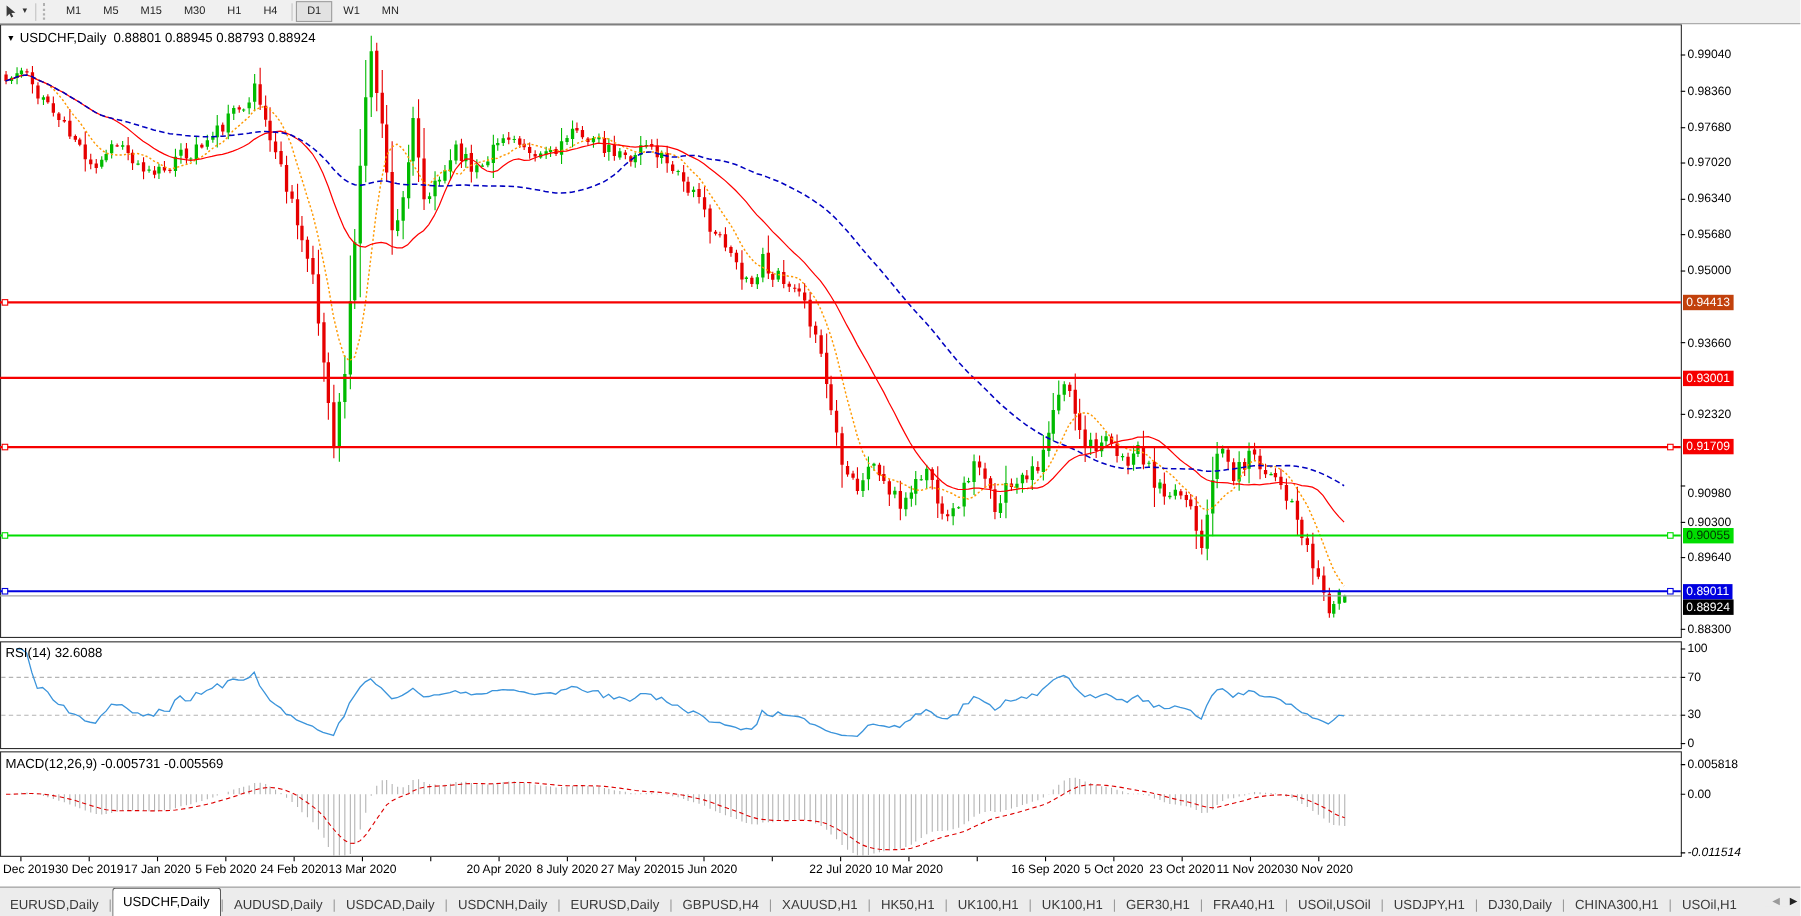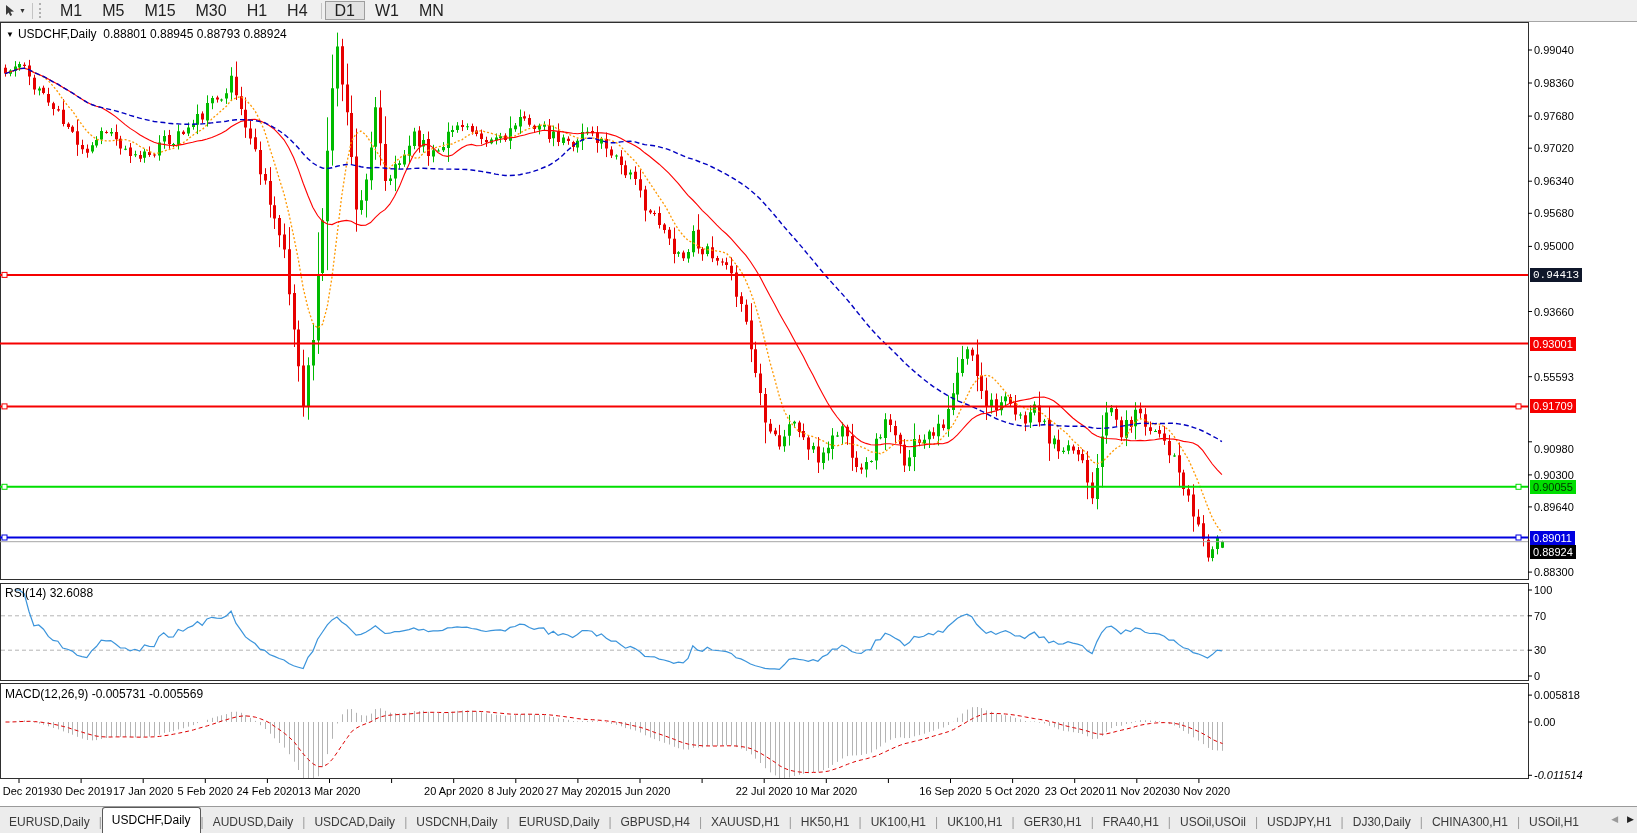--- a/index.html
+++ b/index.html
@@ -5,21 +5,21 @@
   html,body{margin:0;padding:0;background:#fff;}
   #app{position:relative;width:1637px;height:833px;overflow:hidden;background:#fff;
        font-family:"Liberation Sans",sans-serif;-webkit-font-smoothing:antialiased;}
   
   #toolbar{position:absolute;left:0;top:0;width:1637px;height:21px;background:#f0f0f0;
            border-bottom:1px solid #a6a6a6;display:flex;align-items:center;z-index:6;}
   .tb-icon{display:flex;align-items:center;height:17px;padding:0 3px;margin-left:1px;}
   .tb-caret{font-size:7px;color:#333;margin-left:2px;}
   .tb-sep{width:1px;height:16px;background:#c4c4c4;margin:0 3px;}
   .tb-grip{width:4px;height:15px;border-left:2px dotted #b0b0b0;margin:0 5px 0 3px;}
-  .tb-btn{height:17px;line-height:17px;padding:0 9px;font-size:16px;color:#222;border:1px solid transparent;}
+  .tb-btn{height:17px;line-height:17px;padding:0 9px;font-size:10px;color:#222;border:1px solid transparent;}
   .tb-btn.active{background:#e2e2e2;border:1px solid #9e9e9e;}
   
   .panel{position:absolute;left:0;background:#fff;border:1px solid #2f2f2f;box-sizing:border-box;}
   #panel-main{top:22px;width:1529px;height:558px;}
   #panel-rsi{top:583px;width:1529px;height:98px;}
   #panel-macd{top:683px;width:1529px;height:96px;}
   #chart-svg{position:absolute;left:0;top:0;z-index:2;pointer-events:none;}
   #labels{position:absolute;left:0;top:0;width:1637px;height:833px;z-index:3;pointer-events:none;}
   .ylab{position:absolute;left:1534px;font-size:11px;color:#000;height:14px;line-height:14px;}
   .lvlab{position:absolute;left:1530px;font-size:11px;height:14px;line-height:14px;padding:0 3px;}
@@ -152,35 +152,35 @@
       <line x1="1136.8" y1="779" x2="1136.8" y2="783" stroke="#000"></line>
       <line x1="1198.9" y1="779" x2="1198.9" y2="783" stroke="#000"></line>
     </svg>
 
   <div id="labels">
     <div class="paneltitle" style="left:6px;top:27px;">
       <span class="title-caret">▼</span><span>USDCHF,Daily</span>&nbsp;&nbsp;<span>0.88801 0.88945 0.88793 0.88924</span>
     </div>
     <div class="paneltitle" style="left:5px;top:586px;">RSI(14) 32.6088</div>
     <div class="paneltitle" style="left:5px;top:687px;">MACD(12,26,9) -0.005731 -0.005569</div>
-  <div class="lvlab" style="left: 1530px; top: 267.909px; background: #0f172a; color: rgb(255, 255, 255); font-family: Liberation Mono, monospace;">0.94413</div>
+  <div class="lvlab" style="left: 1530px; top: 267.909px; background: #c2410c; color: rgb(255, 255, 255);">0.94413</div>
       <div class="lvlab" style="left: 1530px; top: 336.55px; background: rgb(246, 0, 0); color: rgb(255, 255, 255);">0.93001</div>
       <div class="lvlab" style="left: 1530px; top: 399.357px; background: rgb(246, 0, 0); color: rgb(255, 255, 255);">0.91709</div>
       <div class="lvlab" style="left: 1530px; top: 479.762px; background: rgb(0, 222, 0); color: rgb(0, 51, 0);">0.90055</div>
       <div class="lvlab" style="left: 1530px; top: 530.513px; background: rgb(0, 0, 224); color: rgb(255, 255, 255);">0.89011</div>
       <div class="lvlab" style="left: 1530px; top: 544.742px; background: rgb(0, 0, 0); color: rgb(255, 255, 255);">0.88924</div>
       <div class="ylab" style="left: 1534px; top: 42.9798px;">0.99040</div>
       <div class="ylab" style="left: 1534px; top: 76.0362px;">0.98360</div>
       <div class="ylab" style="left: 1534px; top: 109.093px;">0.97680</div>
       <div class="ylab" style="left: 1534px; top: 141.177px;">0.97020</div>
       <div class="ylab" style="left: 1534px; top: 174.233px;">0.96340</div>
       <div class="ylab" style="left: 1534px; top: 206.317px;">0.95680</div>
       <div class="ylab" style="left: 1534px; top: 239.374px;">0.95000</div>
       <div class="ylab" style="left: 1534px; top: 304.514px;">0.93660</div>
-      <div class="ylab" style="left: 1534px; top: 369.655px;">0.55593</div>
+      <div class="ylab" style="left: 1534px; top: 369.655px;">0.92320</div>
       <div class="ylab" style="left: 1534px; top: 442px;">0.90980</div>
       <div class="ylab" style="left: 1534px; top: 467.852px;">0.90300</div>
       <div class="ylab" style="left: 1534px; top: 499.936px;">0.89640</div>
       <div class="ylab" style="left: 1534px; top: 565.076px;">0.88300</div>
       <div class="ylab" style="left: 1534px; top: 583px;">100</div>
       <div class="ylab" style="left: 1534px; top: 608.8px;">70</div>
       <div class="ylab" style="left: 1534px; top: 643.2px;">30</div>
       <div class="ylab" style="left: 1534px; top: 669px;">0</div>
       <div class="ylab" style="left: 1534px; top: 688.065px;">0.005818</div>
       <div class="ylab" style="left: 1534px; top: 715px;">0.00</div>

